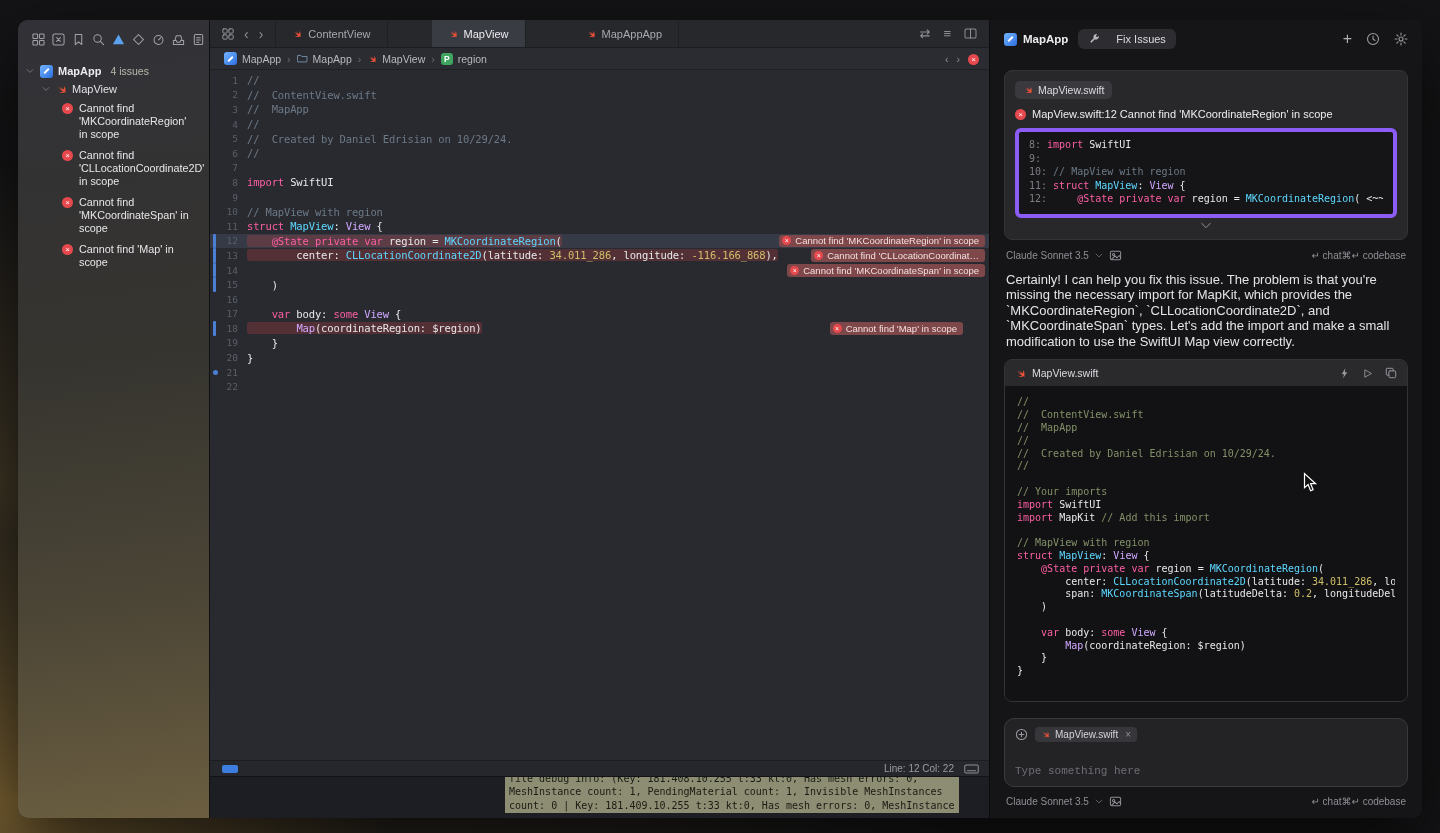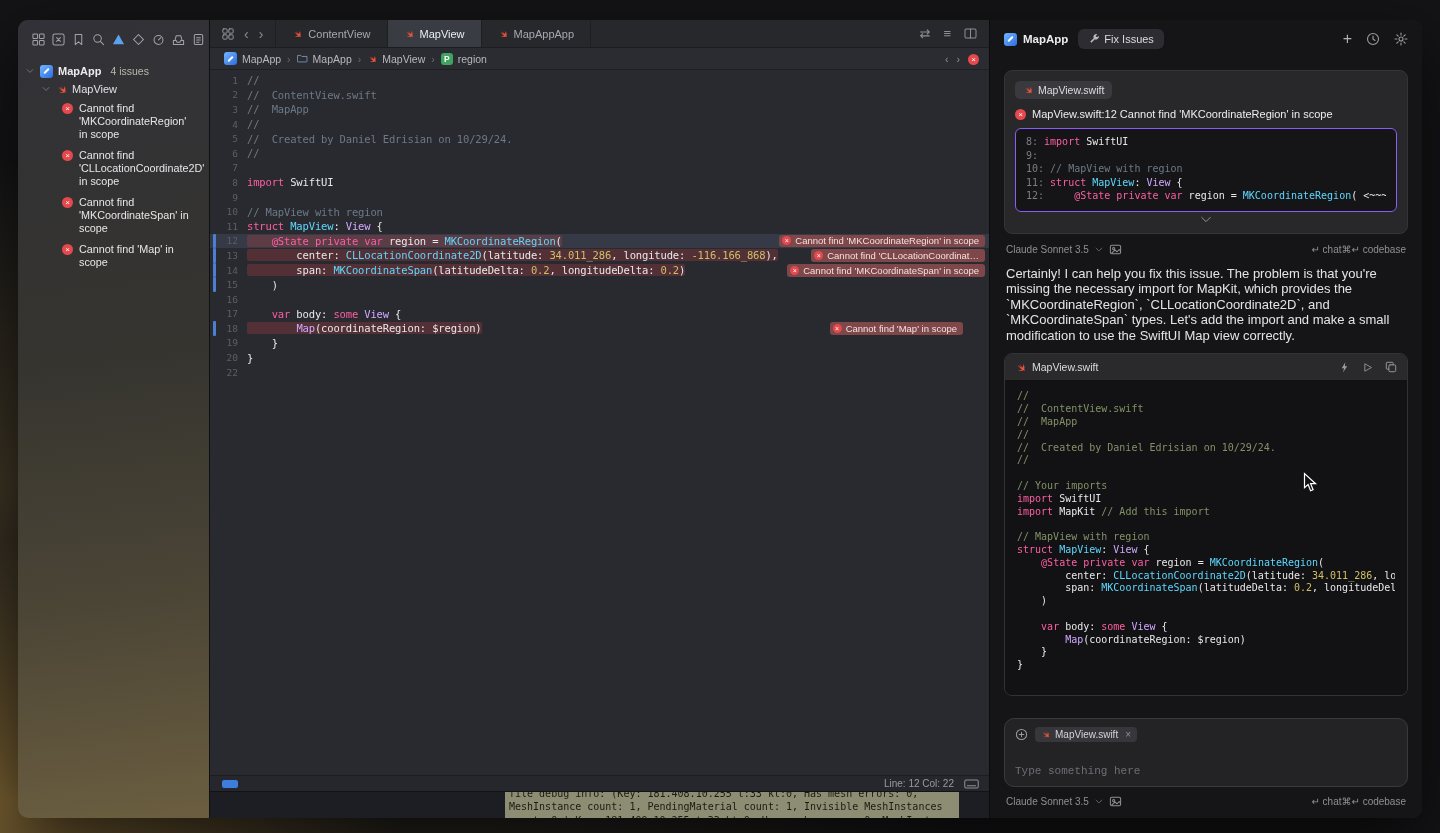--- a/index.html
+++ b/index.html
@@ -50,21 +50,21 @@
     background:linear-gradient(135deg,#74b6ff,#2b6de0); position:relative; display:inline-block; }
   .appic::after { content:""; position:absolute; left:3px; top:5.5px; width:7px; height:2px; background:#fff; transform:rotate(-45deg); border-radius:1px; }
   .pic { width:12px; height:12px; min-width:12px; border-radius:3px; background:#3fa45f; color:#fff;
     font-size:8.5px; font-weight:bold; display:inline-flex; align-items:center; justify-content:center; }
 
   
   .editor-col { width:780px; flex:none; display:flex; flex-direction:column; background:#292a30; border-right:1px solid #0c0c0e; }
   .tabbar { height:28px; background:#27282c; border-bottom:1px solid #1c1d21; display:flex; align-items:center; color:#9a9aa2; }
   .tb-left { display:flex; align-items:center; gap:10px; padding:0 12px; }
   .tb-nav { font-size:14px; color:#8e8e96; line-height:1; }
-  .tabs { display:flex; height:100%; border-left:1px solid #1e1f23; }
+  .tabs { display:flex; height:100%; border-left:1px solid #1e1f23;gap:44px; }
   .tab { display:flex; align-items:center; gap:6px; padding:0 16px; font-size:11px; border-right:1px solid #1e1f23; color:#a8a8b0; }
   .tab-active { background:#3a3c44; color:#ececf0; }
   .tb-right { margin-left:auto; display:flex; align-items:center; gap:13px; padding-right:12px; color:#8e8e96; }
   .jumpbar { height:22px; background:#2b2c31; border-bottom:1px solid #1f2024; display:flex; align-items:center; gap:6px; padding:0 10px 0 14px; font-size:10.5px; color:#b8b8c0; }
   .crumb { display:inline-flex; align-items:center; gap:5px; }
   .crumb-sep { color:#6a6a72; }
   .jb-right { margin-left:auto; display:flex; align-items:center; gap:8px; color:#8e8e96; }
 
   .code-area { flex:1; position:relative; overflow:hidden; background:#292a30;
     font-family:"DejaVu Sans Mono", monospace; font-size:10.5px; letter-spacing:-0.15px; padding-top:3px; }
@@ -80,36 +80,36 @@
     font-family:"Liberation Sans",sans-serif; font-size:9.5px; letter-spacing:0; color:#f4e0e0; max-width:96%; overflow:hidden; }
   .pill .errx { width:9px; height:9px; min-width:9px; line-height:9px; font-size:7px; margin-top:0; }
   .s-pl { color:#e8e8ea; } .s-cm { color:#6c7986; } .s-kw { color:#fc5fa3; }
   .s-ty { color:#5dd8ff; } .s-lav { color:#d0a8ff; } .s-num { color:#d0bf69; }
   .s-cmg { color:#839168; } .s-ln { color:#7d7d85; }
 
   .statusbar { height:16px; background:#26272c; border-top:1px solid #1c1d21; display:flex; align-items:center; font-size:10px; color:#9a9aa2; }
   .bluechip { width:16px; height:8px; background:#3e7de0; border-radius:2px; margin-left:12px; }
   .status-right { margin-left:auto; display:flex; align-items:center; gap:10px; padding-right:10px; }
 
-  .console { height:27px; background:#1d1e23; border-top:1px solid #121317; position:relative; overflow:hidden; }
+  .console { height:42px; background:#1d1e23; border-top:1px solid #121317; position:relative; overflow:hidden; }
   .console-sel { position:absolute; left:295px; top:-6px; background:#8d8d74; color:#1b1b12; padding:1px 4px;
     font-family:"DejaVu Sans Mono", monospace; font-size:10px; line-height:13.4px; white-space:pre; }
 
   
   .assistant { flex:1; background:#151517; display:flex; flex-direction:column; color:#e6e6e9; overflow:hidden; }
   .as-header { height:38px; display:flex; align-items:center; gap:10px; padding:0 14px; flex:none; }
   .as-ws { display:flex; align-items:center; gap:6px; font-size:11.5px; font-weight:bold; color:#ececf0; }
-  .as-tab { display:flex; align-items:center; gap:4px; background:#2d2d31; border-radius:6px; padding:4px 10px; font-size:11px; color:#dcdce0; }
+  .as-tab { display:flex; align-items:center; gap:16px; background:#2d2d31; border-radius:6px; padding:4px 10px; font-size:11px; color:#dcdce0; }
   .as-hicons { margin-left:auto; display:flex; align-items:center; gap:14px; color:#9a9aa0; }
   .as-plus { font-size:16px; line-height:1; color:#b0b0b6; }
 
   .card1 { margin:12px 14px 0; background:#28282a; border:1px solid #343437; border-radius:8px; padding:10px; flex:none; }
   .chip { display:inline-flex; align-items:center; gap:5px; background:#3a3a3e; border-radius:5px; padding:3px 8px; font-size:10.5px; color:#dcdce0; }
   .err-line { display:flex; align-items:flex-start; gap:6px; margin-top:9px; font-size:11px; color:#ececf0; }
-  .snippet { margin-top:8px; background:#151517; border:1px solid #8b5cf6; border-radius:6px; padding:7px 10px; overflow:hidden;
+  .snippet { margin-top:8px; background:#151517; border:4px solid #8b5cf6; border-radius:6px; padding:7px 10px; overflow:hidden;
     font-family:"DejaVu Sans Mono", monospace; font-size:10px; }
   .sn-line { height:13.6px; white-space:pre; overflow:hidden; }
   .chevrow { display:flex; justify-content:center; margin-top:4px; color:#9a9aa0; }
 
   .model-row { margin:9px 16px 0; display:flex; align-items:center; gap:6px; font-size:10px; color:#8e8e96; flex:none; }
   .mr-right { margin-left:auto; display:flex; }
   .message { margin:10px 16px 0; font-size:13px; line-height:15.5px; color:#e4e4e7; flex:none; }
 
   .code-card { margin:10px 14px 0; border:1px solid #333336; border-radius:8px; overflow:hidden; flex:none; }
   .cc-header { height:26px; background:#2a2a2d; display:flex; align-items:center; gap:6px; padding:0 10px; font-size:10.5px; color:#dcdce0; }
@@ -457,21 +457,20 @@
             <span class="ln">13</span>
             <span class="ct errbg"><span class="s-pl">        center: </span><span class="s-ty">CLLocationCoordinate2D</span><span class="s-pl">(latitude: </span><span class="s-num">34.011_286</span><span class="s-pl">, longitude: </span><span class="s-num">-116.166_868</span><span class="s-pl">),</span></span>
             <span class="pill">
               <span class="errx">×</span>
               <span>Cannot find 'CLLocationCoordinat…</span>
             </span>
           </div>
           <div class="cl">
             <span class="chbar"></span>
             <span class="ln">14</span>
-            <span class="ct errbg"><span class="s-pl">        span: </span><span class="s-ty">MKCoordinateSpan</span><span class="s-pl">(latitudeDelta: </span><span class="s-num">0.2</span><span class="s-pl">, longitudeDelta: </span><span class="s-num">0.2</span><span class="s-pl">)</span></span>
             <span class="pill">
               <span class="errx">×</span>
               <span>Cannot find 'MKCoordinateSpan' in scope</span>
             </span>
           </div>
           <div class="cl">
             <span class="chbar"></span>
             <span class="ln">15</span>
             <span class="ct"><span class="s-pl">    )</span></span>
           </div>
@@ -492,20 +491,25 @@
               <span>Cannot find 'Map' in scope</span>
             </span>
           </div>
           <div class="cl">
             <span class="ln">19</span>
             <span class="ct"><span class="s-pl">    }</span></span>
           </div>
           <div class="cl">
             <span class="ln">20</span>
             <span class="ct"><span class="s-pl">}</span></span>
+          </div>
+          <div class="cl">
+            <span class="chdot"></span>
+            <span class="ln">21</span>
+            <span class="ct"></span>
           </div>
           <div class="cl">
             <span class="ln">22</span>
             <span class="ct"></span>
           </div>
         </div>
     </div>
 
     <div class="statusbar">
       <span class="bluechip"></span>

